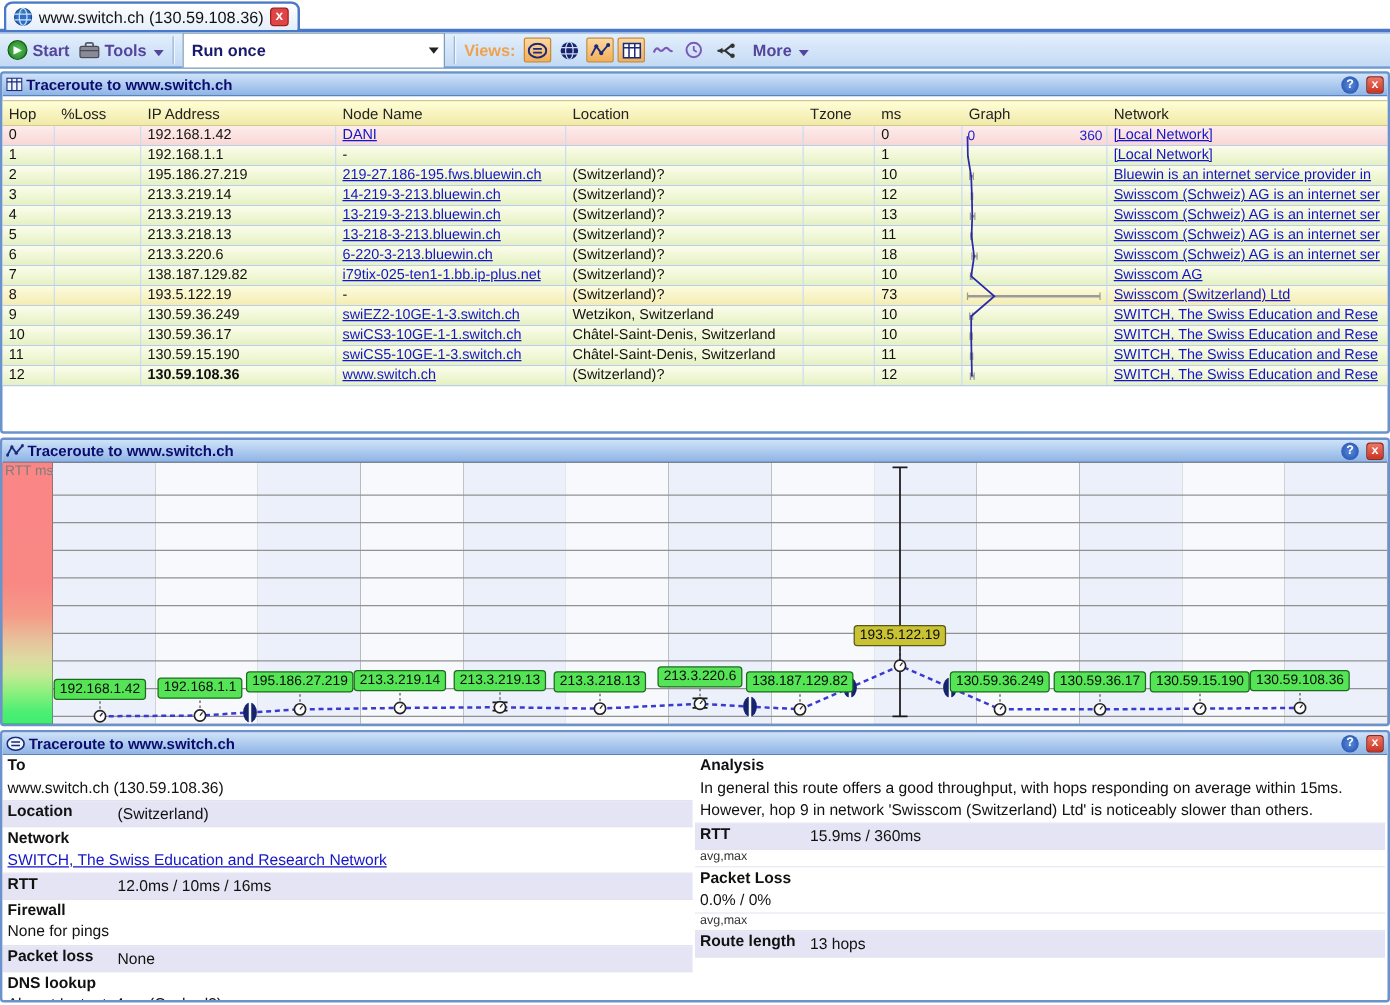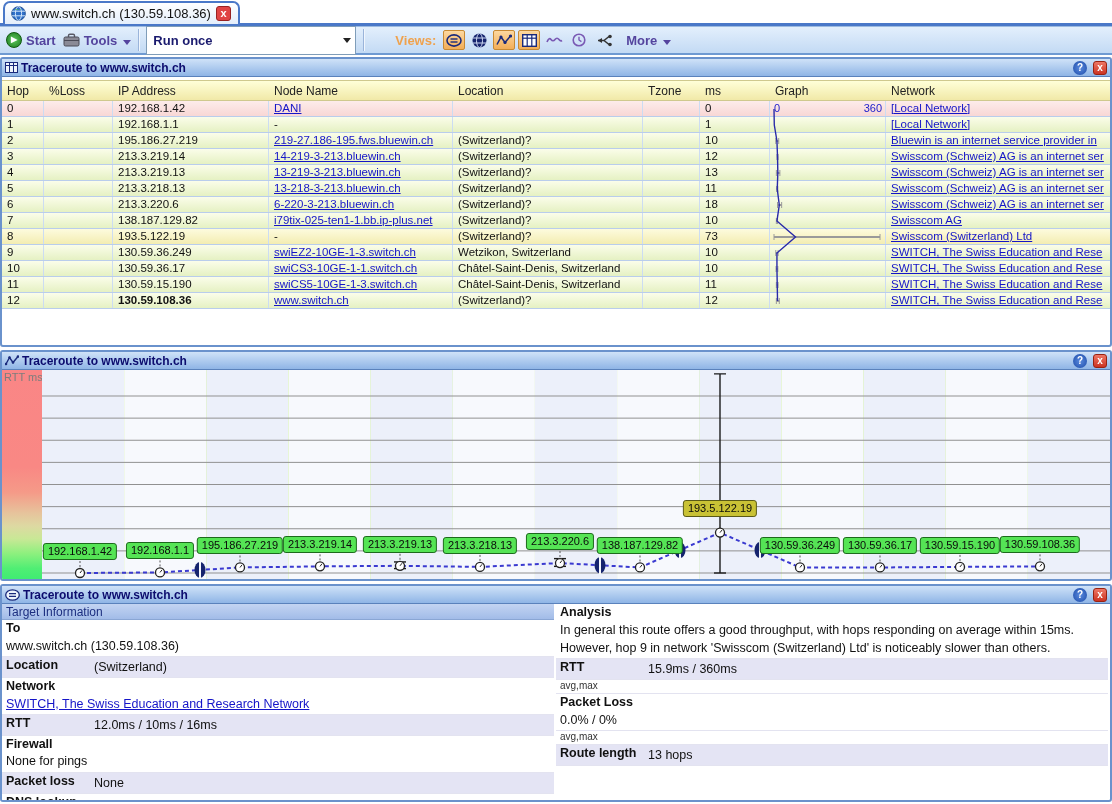--- a/index.html
+++ b/index.html
@@ -25,21 +25,21 @@
   .play-badge { width:16px; height:16px; border-radius:50%; background:radial-gradient(#5dc85d,#1d7a1d);
     border:1px solid #0f5a0f; color:#fff; font-size:8px; line-height:14px; text-align:center; }
   .chev { width:0; height:0; border-left:4px solid transparent; border-right:4px solid transparent;
     border-top:5px solid #54449e; margin-left:2px; margin-top:4px; }
   .tb-sep { width:1px; height:22px; background:#9ab4da; box-shadow:1px 0 0 #f0f6fd; }
   .combo { width:210px; height:29px; background:#fff; border:1px solid #7f9db9; display:flex;
     align-items:center; justify-content:space-between; padding:0 4px 0 6px;
     font-size:13px; font-weight:bold; color:#1a1a6e; }
   .combo-arrow { width:0; height:0; border-left:4px solid transparent; border-right:4px solid transparent;
     border-top:5px solid #222; }
-  .views-label { font-size:13px; font-weight:bold; color:#efa24e;margin-left:24px; }
+  .views-label { font-size:13px; font-weight:bold; color:#efa24e; }
   .view-btn { width:22px; height:20px; display:flex; align-items:center; justify-content:center;
     background:none; border:1px solid transparent; border-radius:2px; cursor:default; }
   .view-btn.active { background:linear-gradient(#fcd8a0,#f3ae58); border:1px solid #c88a34; }
 
   
   .panel { position:absolute; left:0; width:1112px; border:2px solid #6a92cc; border-radius:3px;
     background:#fff; overflow:hidden; }
   .panel-title { height:18px; background:linear-gradient(#cfe2f8,#8fb5e6); border-bottom:1px solid #5a82bc;
     display:flex; align-items:center; padding:4px 3px; gap:3px; }
   .panel-title .ttl { font-size:12px; font-weight:bold; color:#0c0c6e; flex:1; }
@@ -63,21 +63,21 @@
   .bg-pink  { background:linear-gradient(#fdeceb,#f8d7d5); }
   .bg-yellow{ background:linear-gradient(#fdfbde,#f3edb2); }
   .ip-alert { color:#e82020; }
   .ip-bold { font-weight:bold; }
   .ital { }
   .lnk { color:#1515c8; text-decoration:underline; cursor:default; }
   #spark { position:absolute; left:768px; top:0; pointer-events:none; }
 
   
   #panel-chart { top:350px; height:231px; }
-  .chart-wrap { position:relative; width:1108px; height:211px; background:#bef264; }
+  .chart-wrap { position:relative; width:1108px; height:211px; background:#000000; }
   .ybar { position:absolute; left:0; top:0; width:40px; height:211px;
     background:linear-gradient(180deg,#fa8686 0%,#f98884 46%,#f59a88 58%,#e6c49c 68%,#ddd9a2 74%,#c9e896 80%,#8df07e 87%,#50ee74 94%,#3dec72 100%); }
   .ytick { position:absolute; right:3px; font-size:11px; color:#7d7d7d; width:36px; text-align:right; }
   .ylab { position:absolute; left:2px; top:1px; font-size:11px; color:#7d7d7d; }
   #chart-svg { position:absolute; left:40px; top:0; }
   .hop-label { position:absolute; transform:translateX(-50%); background:#55e455; border:1.5px solid #1c6a1c;
     border-radius:3px; font-size:11px; color:#0a0a0a; padding:1px 4px 2px; white-space:nowrap; z-index:3; }
   .hop-label.olive { background:#c9c235; border-color:#5a5a16; }
 
   
@@ -573,21 +573,20 @@
             <line x1="4" y1="4.6" x2="11" y2="4.6" stroke="#1a2a7c" stroke-width="1.2"></line>
             <line x1="4" y1="7.4" x2="11" y2="7.4" stroke="#1a2a7c" stroke-width="1.2"></line>
           </svg>
       </span>
       <span class="ttl">Traceroute to www.switch.ch</span>
       <button class="help-btn">?</button>
       <button class="close-btn">x</button>
     </div>
     <div class="info-cols">
       <div class="info-col left" id="target-info">
-          <div class="sec-header">Target Information</div>
           <div class="info-row bg-white">
             <div class="info-label">To</div>
             <div class="info-value">www.switch.ch (130.59.108.36)</div>
           </div>
           <div class="info-row bg-lavender">
             <div class="info-label">Location</div>
             <div class="info-value">(Switzerland)</div>
           </div>
           <div class="info-row bg-white">
             <div class="info-label">Network</div>

